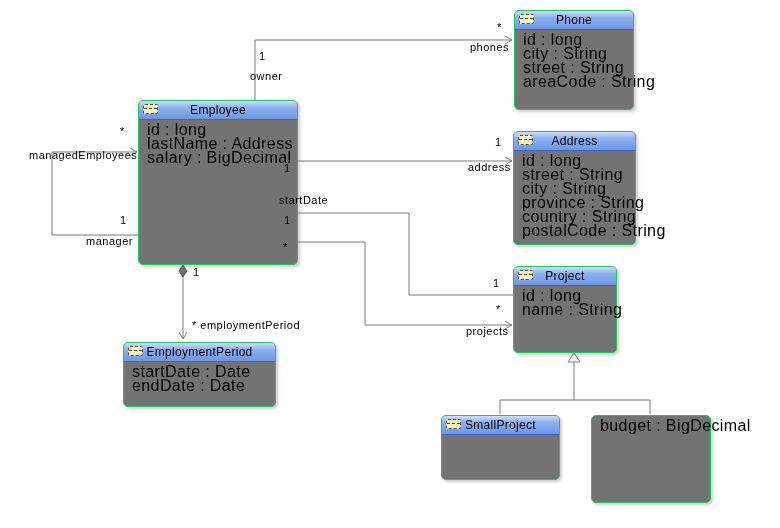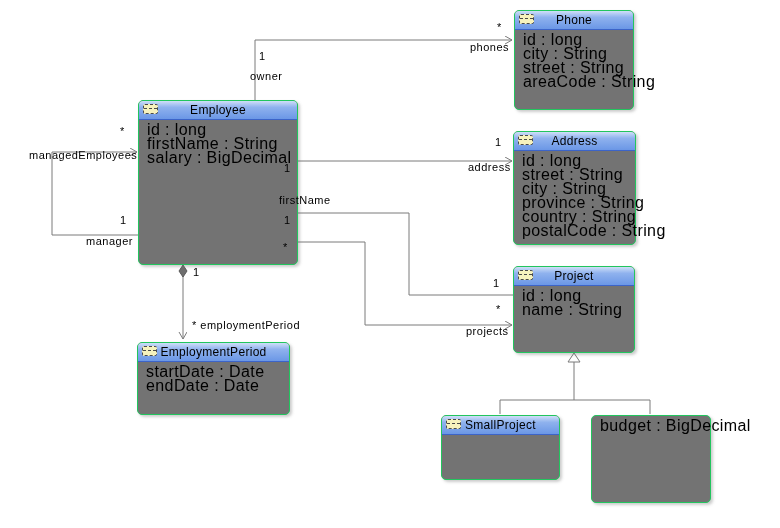--- a/index.html
+++ b/index.html
@@ -96,21 +96,21 @@
 
   <div class="uml-class" style="left:138px;top:100px;width:160px;height:165px">
     <div class="uml-header">
       <span class="uml-icon">
           <span class="uml-icon-line"></span>
         </span>
       <span class="uml-title">Employee</span>
     </div>
     <div class="uml-body">
       <div class="attr">id : long</div>
-      <div class="attr">firstName : String</div>
+      <div class="attr">lastName : Address</div>
       <div class="attr">salary : BigDecimal</div>
     </div>
   </div>
 
   <div class="uml-class" style="left:513px;top:131px;width:123px;height:114px">
     <div class="uml-header">
       <span class="uml-icon">
           <span class="uml-icon-line"></span>
         </span>
       <span class="uml-title">Address</span>
@@ -118,34 +118,34 @@
     <div class="uml-body">
       <div class="attr">id : long</div>
       <div class="attr">street : String</div>
       <div class="attr">city : String</div>
       <div class="attr">province : String</div>
       <div class="attr">country : String</div>
       <div class="attr">postalCode : String</div>
     </div>
   </div>
 
-  <div class="uml-class" style="left:513px;top:266px;width:122px;height:87px">
+  <div class="uml-class" style="left:513px;top:266px;width:104px;height:87px">
     <div class="uml-header">
       <span class="uml-icon">
           <span class="uml-icon-line"></span>
         </span>
       <span class="uml-title">Project</span>
     </div>
     <div class="uml-body">
       <div class="attr">id : long</div>
       <div class="attr">name : String</div>
     </div>
   </div>
 
-  <div class="uml-class" style="left:137px;top:342px;width:153px;height:73px">
+  <div class="uml-class" style="left:123px;top:342px;width:153px;height:65px">
     <div class="uml-header">
       <span class="uml-icon">
           <span class="uml-icon-line"></span>
         </span>
       <span class="uml-title">EmploymentPeriod</span>
     </div>
     <div class="uml-body">
       <div class="attr">startDate : Date</div>
       <div class="attr">endDate : Date</div>
     </div>
@@ -171,21 +171,21 @@
   <span class="lbl" style="left:250px;top:71px">owner</span>
   <span class="lbl" style="left:497px;top:22px">*</span>
   <span class="lbl" style="left:470px;top:42px">phones</span>
   <span class="lbl" style="left:120px;top:126px">*</span>
   <span class="lbl" style="left:29px;top:150px">managedEmployees</span>
   <span class="lbl" style="left:120px;top:215px">1</span>
   <span class="lbl" style="left:86px;top:236px">manager</span>
   <span class="lbl" style="left:284px;top:163px">1</span>
   <span class="lbl" style="left:495px;top:137px">1</span>
   <span class="lbl" style="left:468px;top:162px">address</span>
-  <span class="lbl" style="left:279px;top:195px">firstName</span>
+  <span class="lbl" style="left:279px;top:195px">startDate</span>
   <span class="lbl" style="left:284px;top:215px">1</span>
   <span class="lbl" style="left:493px;top:278px">1</span>
   <span class="lbl" style="left:283px;top:242px">*</span>
   <span class="lbl" style="left:496px;top:304px">*</span>
   <span class="lbl" style="left:466px;top:326px">projects</span>
   <span class="lbl" style="left:193px;top:267px">1</span>
   <span class="lbl" style="left:192px;top:320px">* employmentPeriod</span>
 
 </div>
 

